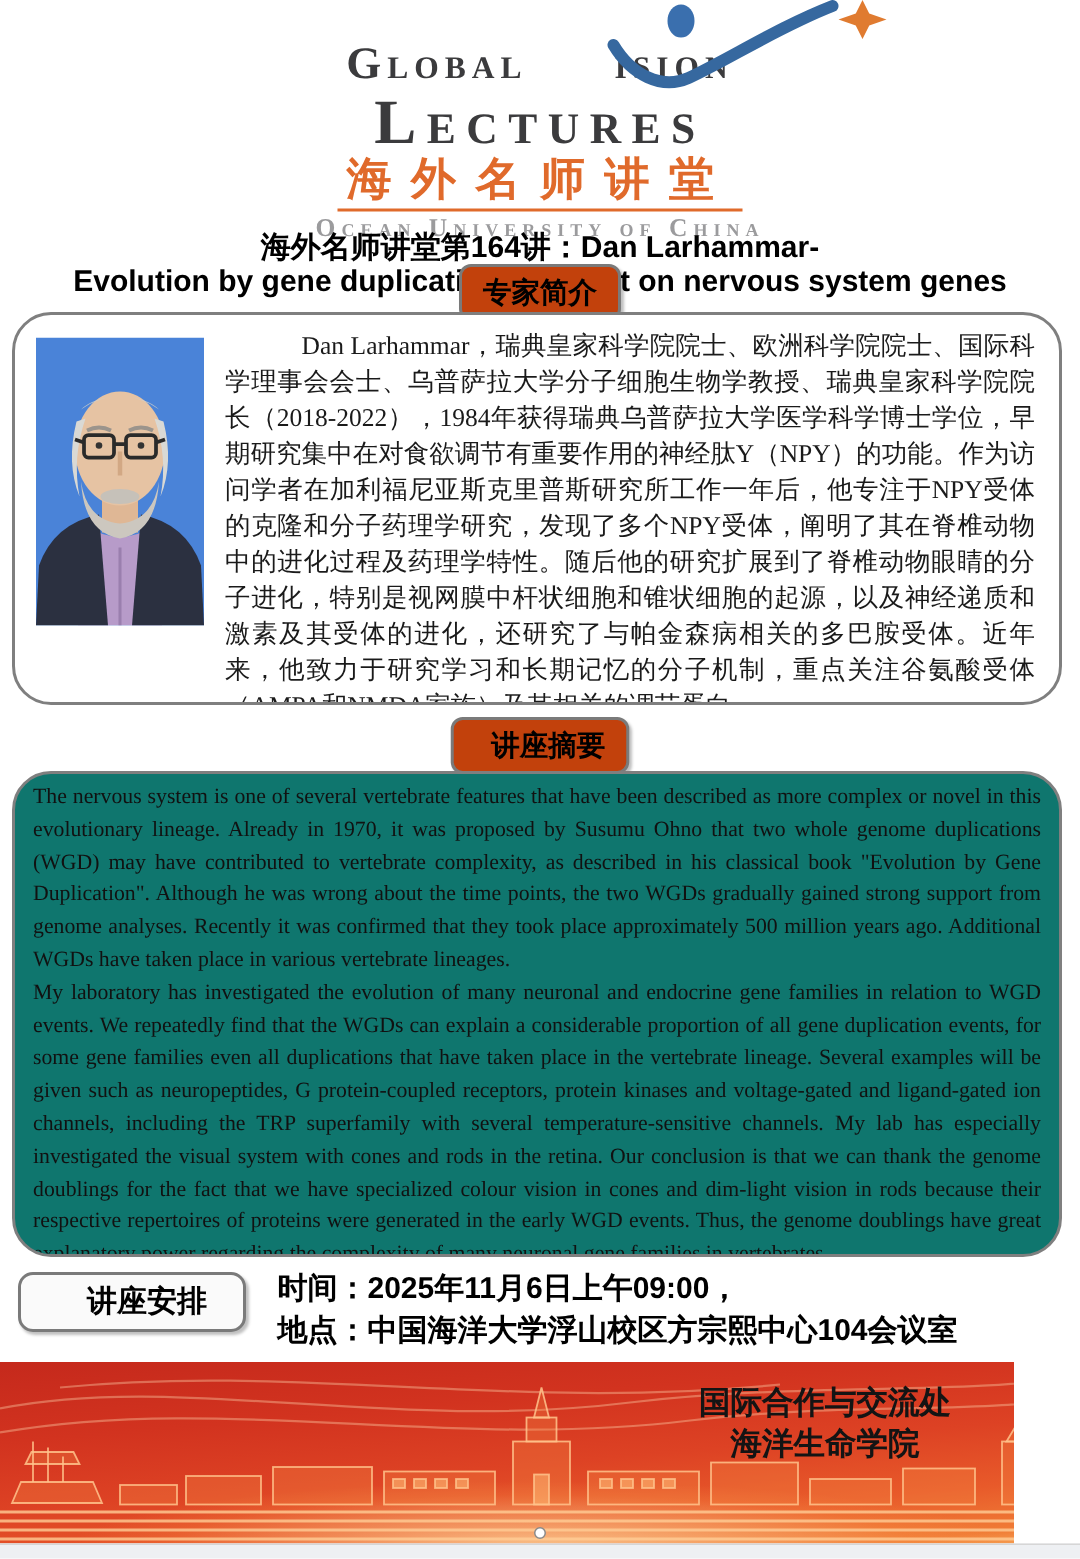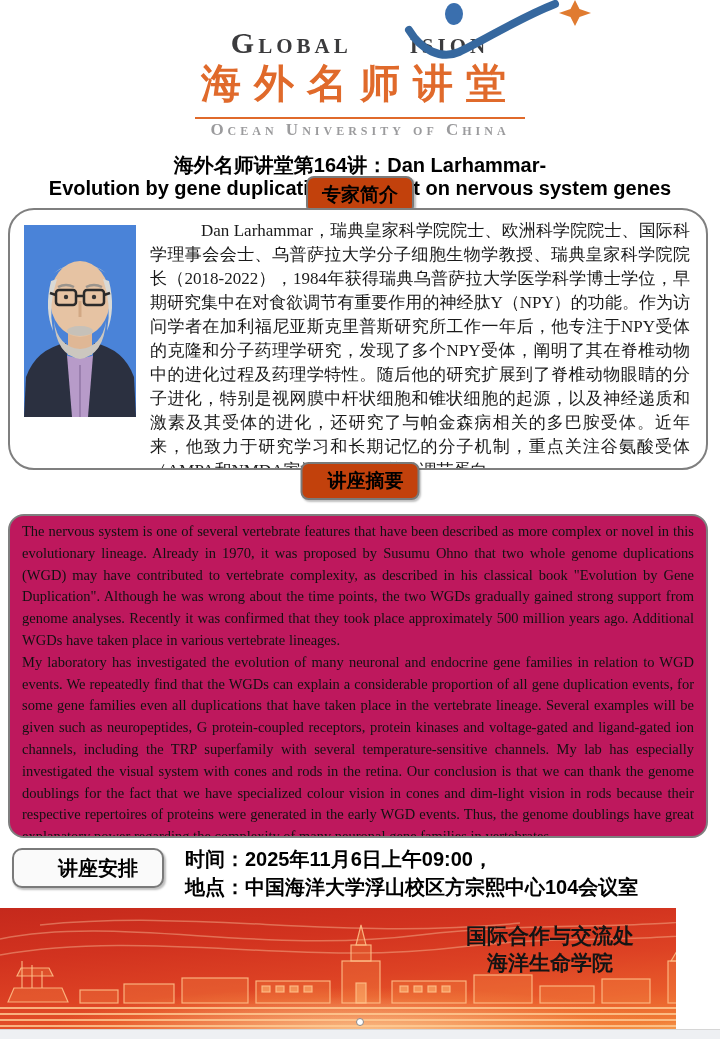--- a/index.html
+++ b/index.html
@@ -10,50 +10,50 @@
   }
   
   .logo-wrap{position:absolute;top:0;left:0;width:720px;height:128px;text-align:center;}
   .logo-row1{position:relative;display:inline-block;margin-top:26px;height:40px;
     font-family:"Liberation Serif", serif;font-variant:small-caps;font-weight:bold;
     font-size:30px;letter-spacing:4px;color:#3b3b3d;line-height:34px;}
   .logo-row1 .gap{display:inline-block;width:58px;}
   .logo-mark{position:absolute;left:176px;top:-26px;width:200px;height:64px;overflow:visible;pointer-events:none;}
   .logo-row2{font-family:"Liberation Serif", serif;font-variant:small-caps;font-weight:bold;
     font-size:42px;letter-spacing:7px;color:#3b3b3d;line-height:40px;margin-top:-4px;}
-  .logo-seal{display:inline-block;margin-top:2px;padding:0 6px 17px 6px;
+  .logo-seal{display:inline-block;margin-top:2px;padding:0 6px 3px 6px;
     border-bottom:2px solid #e06a2b;
     font-family:"Liberation Serif", serif;font-weight:bold;
-    font-size:40px;letter-spacing:13px;color:#e06a2b;line-height:32px;}
+    font-size:30px;letter-spacing:13px;color:#e06a2b;line-height:32px;}
   .logo-univ{font-family:"Liberation Serif", serif;font-variant:small-caps;font-weight:bold;
     font-size:17px;letter-spacing:4px;color:#9b9b9d;line-height:18px;margin-top:2px;}
   
   .title{position:absolute;top:131px;left:0;width:720px;text-align:center;
     font-weight:bold;font-size:20px;line-height:23px;color:#000;margin-top:23px;}
   
   .badge{position:absolute;left:50%;transform:translateX(-50%);
     border:2px solid #7a7a7a;border-radius:8px;background:#c2410c;
     box-shadow:1.5px 2px 2px rgba(0,0,0,0.25);
     font-weight:bold;font-size:19px;color:#000;
     padding:4px 14px;white-space:nowrap;}
   .badge-expert{top:176px;}
-  .badge-abstract{top:462px;padding-left:25px;}
+  .badge-abstract{top:478px;padding-left:25px;}
   
   .bio-box{position:absolute;top:208px;left:8px;width:700px;height:262px;
     box-sizing:border-box;border:2px solid #7f7f7f;border-radius:26px;
     padding:9px 16px 8px 14px;background:#fff;overflow:hidden;}
   .bio-flex{display:flex;align-items:flex-start;}
   .bio-photo{flex:0 0 112px;margin-right:14px;margin-top:6px;}
   .bio-text{flex:1;font-family:"Liberation Serif", serif;
     font-size:17px;line-height:24px;color:#1a1a1a;text-align:justify;
     text-indent:3em;margin:0;}
   
   .abstract-box{position:absolute;top:514px;left:8px;width:700px;height:324px;
-    box-sizing:border-box;border:2px solid #7f7f7f;border-radius:16px;
-    padding:5px 12px;background:#be185d;overflow:hidden;}
+    box-sizing:border-box;border:2px solid #7f7f7f;border-radius:26px;
+    padding:5px 12px;background:#0f766e;overflow:hidden;}
   .abstract-box p{font-family:"Liberation Serif", serif;font-size:14.5px;line-height:21.8px;
     color:#111;text-align:justify;margin:0;}
   
   .sched-badge{position:absolute;top:848px;left:12px;width:152px;height:40px;
     box-sizing:border-box;border:2px solid #7a7a7a;border-radius:10px;background:#fafafa;
     box-shadow:1.5px 2px 2px rgba(0,0,0,0.25);
     font-weight:bold;font-size:20px;color:#000;text-align:center;line-height:36px;padding-left:20px;}
   .sched-text{position:absolute;top:845px;left:185px;width:520px;
     font-weight:bold;font-size:20px;line-height:28px;color:#000;}
   
@@ -75,20 +75,21 @@
 
 <div class="logo-wrap">
   <div class="logo-row1">
     <span>Global</span><span class="gap"></span><span>ision</span>
     <svg class="logo-mark" viewBox="0 0 200 64">
       <path d="M2 30 C 14 50, 34 60, 52 52 C 78 40, 112 18, 148 4" fill="none" stroke="#36689f" stroke-width="8" stroke-linecap="round"></path>
       <ellipse cx="47" cy="14" rx="9" ry="11" fill="#3a6fae"></ellipse>
       <path d="M168 0 L172.5 9 L184 13 L172.5 17 L168 26 L163.5 17 L152 13 L163.5 9 Z" fill="#e07b30"></path>
     </svg>
   </div>
+  <div class="logo-row2">Lectures</div>
   <div>
     <span class="logo-seal">海外名师讲堂</span>
   </div>
   <div class="logo-univ">Ocean University of China</div>
 </div>
 
 <div class="title">
   <div>海外名师讲堂第164讲：Dan Larhammar-</div>
   <div>Evolution by gene duplication – impact on nervous system genes</div>
 </div>

